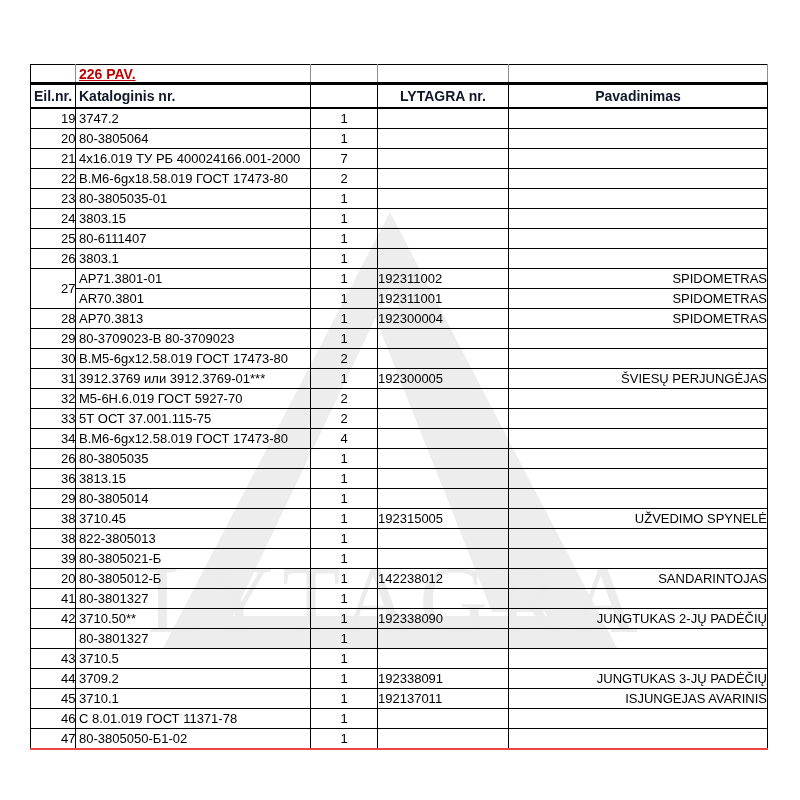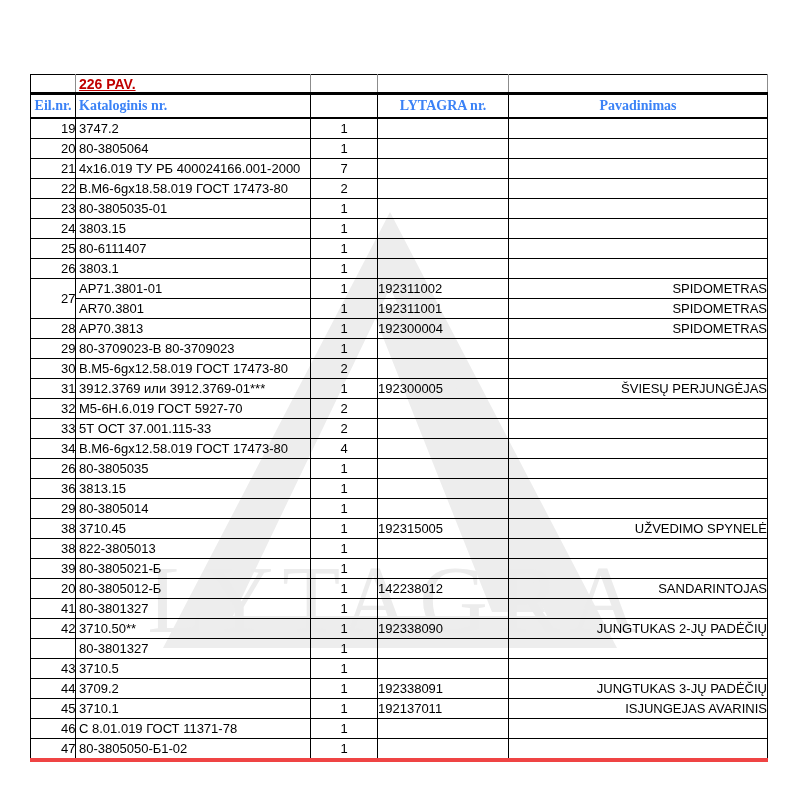--- a/index.html
+++ b/index.html
@@ -3,21 +3,21 @@
 <meta charset="utf-8">
 <style>
   html,body{margin:0;padding:0;}
   body{
     width:800px;height:800px;background:#ffffff;
     font-family:"Liberation Sans", sans-serif;
     position:relative;overflow:hidden;
   }
   .canvas{position:absolute;inset:0;width:800px;height:800px;background:#fff;}
   .watermark{position:absolute;left:0;top:0;z-index:0;pointer-events:none;}
-  .tablewrap{position:absolute;left:30px;top:74px;z-index:1;}
+  .tablewrap{position:absolute;left:30px;top:64px;z-index:1;}
   table.parts{
     border-collapse:collapse;table-layout:fixed;width:737px;
     font-family:"Liberation Sans", sans-serif;
     background:transparent;
   }
   col.w-eil{width:45px;}
   col.w-cat{width:235px;}
   col.w-qty{width:67px;}
   col.w-lyt{width:131px;}
   col.w-name{width:259px;}
@@ -26,33 +26,33 @@
     border:1px solid #8c8c8c;border-top:1px solid #000;
     height:17px;padding:0 0 0 3px;background:transparent;
   }
   tr.title-row td:first-child{border-left:1px solid #000;}
   tr.title-row td.title-cell{
     color:#c00000;font-weight:bold;font-size:14px;
     text-decoration:underline;text-align:left;white-space:nowrap;
   }
   tr.head-row th{
     border:1px solid #000;border-top:3px solid #000;border-bottom:2px solid #000;
-    height:22px;font-size:14px;font-weight:bold;color:#3b82f6;
-    padding:0;background:transparent;white-space:nowrap;font-family:Liberation Serif, serif;
+    height:22px;font-size:14px;font-weight:bold;color:#0f172a;
+    padding:0;background:transparent;white-space:nowrap;
   }
   tr.head-row th.h-eil{text-align:center;}
   tr.head-row th.h-cat{text-align:left;padding-left:3px;}
   tr.head-row th.h-lyt,tr.head-row th.h-name{text-align:center;}
 
   tbody td{
     border:1px solid #000;height:19px;font-size:13px;color:#000;
     padding:0;background:transparent;white-space:nowrap;overflow:hidden;
     vertical-align:middle;
   }
-  tbody tr:last-child td{border-bottom:4px solid #ef4444;}
+  tbody tr:last-child td{border-bottom:2px solid #ef4444;}
   td.c-eil{text-align:right;padding-left:30px;}
   td.c-cat{text-align:left;padding-left:3px;margin-left:40px;}
   td.c-qty{text-align:center;}
   td.c-lyt{}
   td.c-name{text-align:right;}
 </style>
 </head>
 <body>
 
 <div class="canvas">
@@ -189,21 +189,21 @@
           </tr>
           <tr>
             <td class="c-eil">32</td>
             <td class="c-cat">М5-6Н.6.019 ГОСТ 5927-70</td>
             <td class="c-qty">2</td>
             <td class="c-lyt"></td>
             <td class="c-name"></td>
           </tr>
           <tr>
             <td class="c-eil">33</td>
-            <td class="c-cat">5Т ОСТ 37.001.115-33</td>
+            <td class="c-cat">5Т ОСТ 37.001.115-75</td>
             <td class="c-qty">2</td>
             <td class="c-lyt"></td>
             <td class="c-name"></td>
           </tr>
           <tr>
             <td class="c-eil">34</td>
             <td class="c-cat">В.М6-6gx12.58.019 ГОСТ 17473-80</td>
             <td class="c-qty">4</td>
             <td class="c-lyt"></td>
             <td class="c-name"></td>

